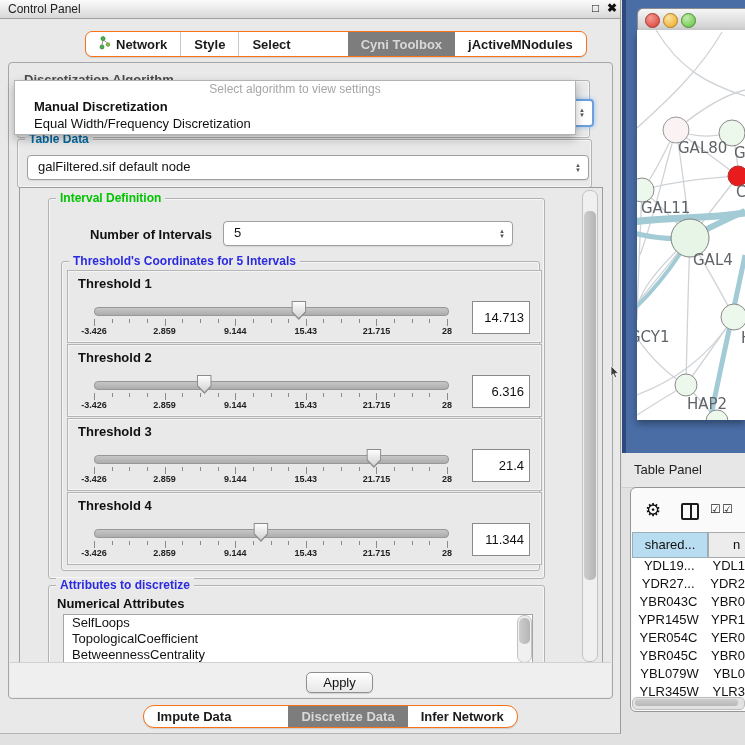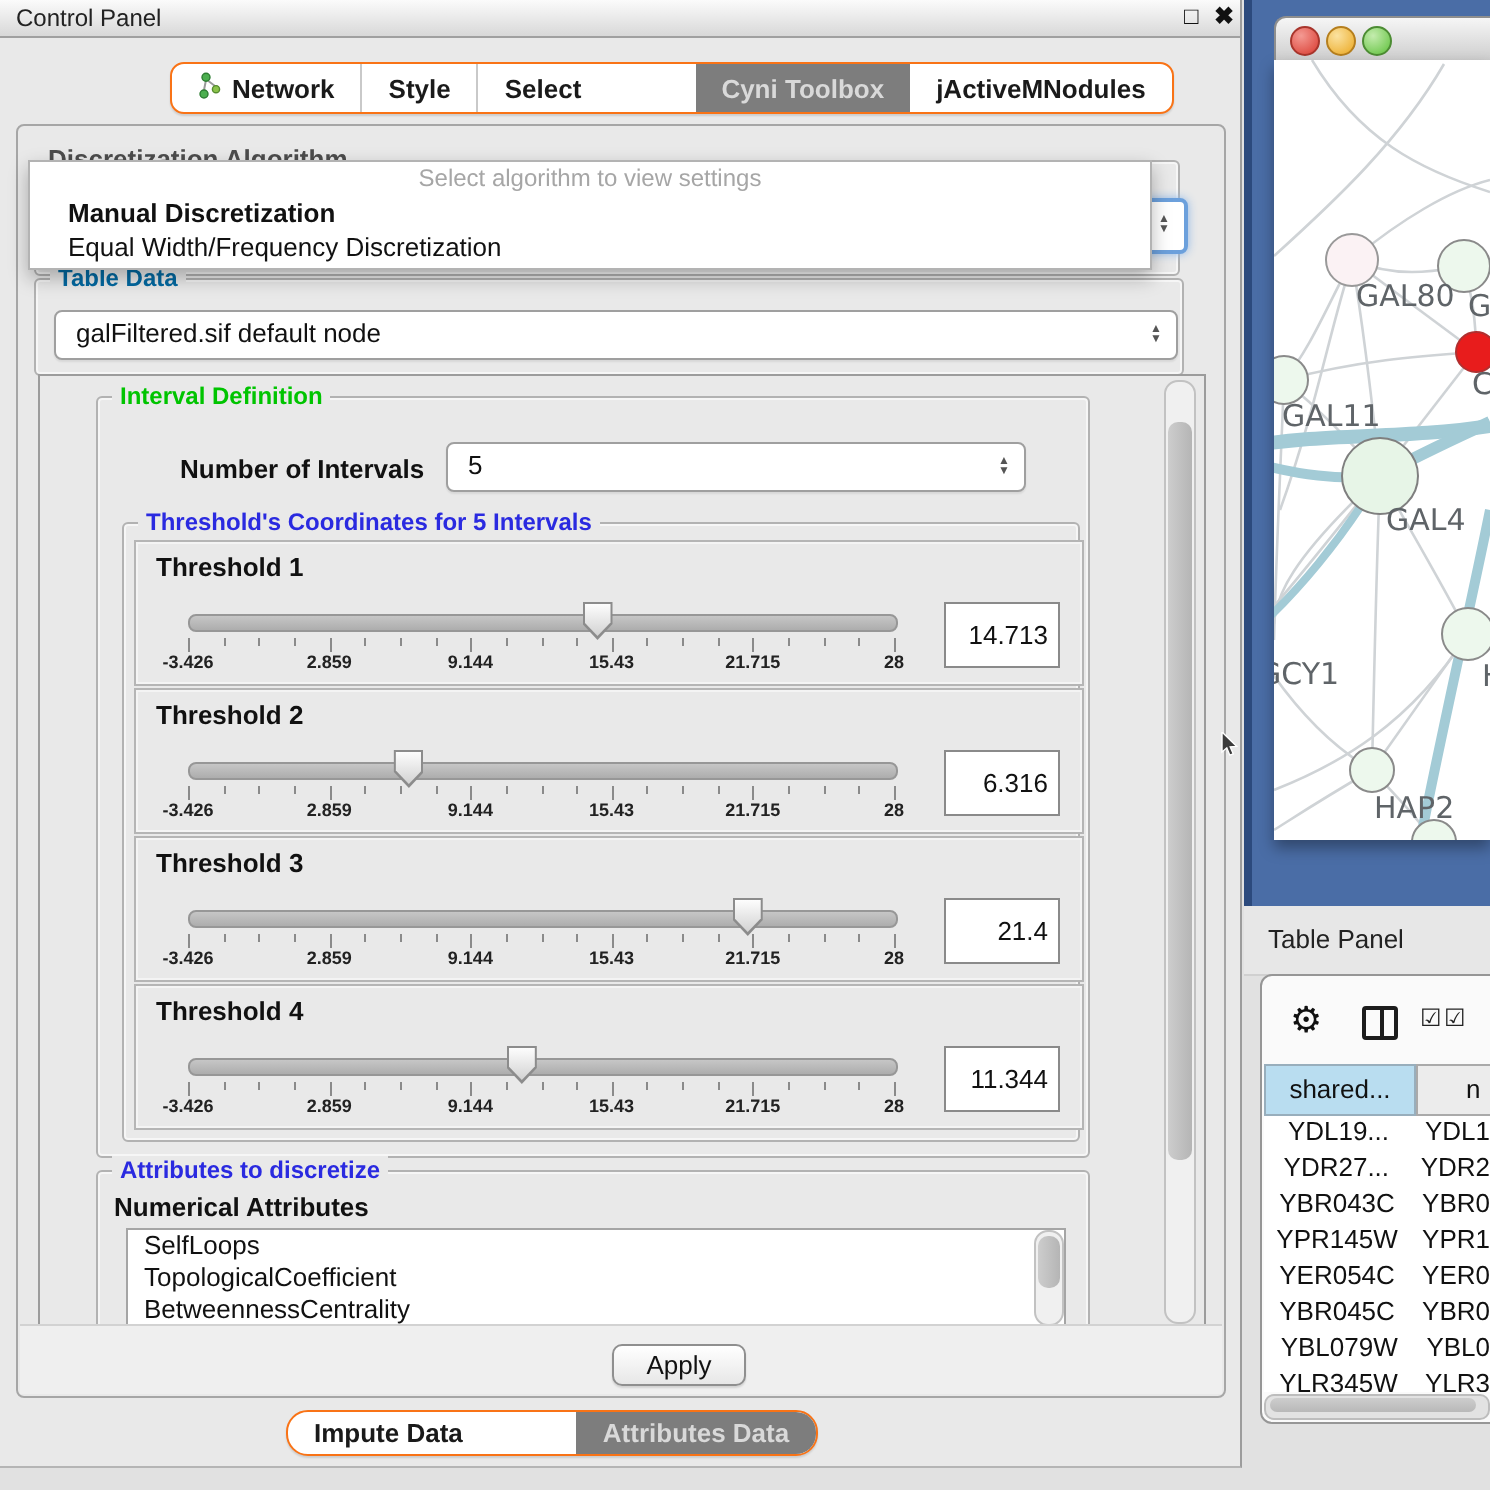--- a/index.html
+++ b/index.html
@@ -381,21 +381,24 @@
       <div class="applybar" style="left:1px;top:599px;width:601px;">
         <div class="btn" style="left:256px;top:9px;width:65px;height:19px;line-height:19px;margin-left:40px;">Apply</div>
       </div>
     </div>
 
     <div class="tabbar" style="left:143px;top:705px;height:21px;border-radius:11px;" id="bottom-tabs">
         <div class="tab">
           <span>Impute Data</span>
         </div>
         <div class="tab sel">
-          <span>Attributes Data</span>
+          <span>Discretize Data</span>
+        </div>
+        <div class="tab">
+          <span>Infer Network</span>
         </div>
       </div>
   </div>
 
   <div class="popup">
     <div class="prompt">Select algorithm to view settings</div>
     <div id="dropdown-options">
         <div class="opt b">Manual Discretization</div>
         <div class="opt">Equal Width/Frequency Discretization</div>
       </div>

